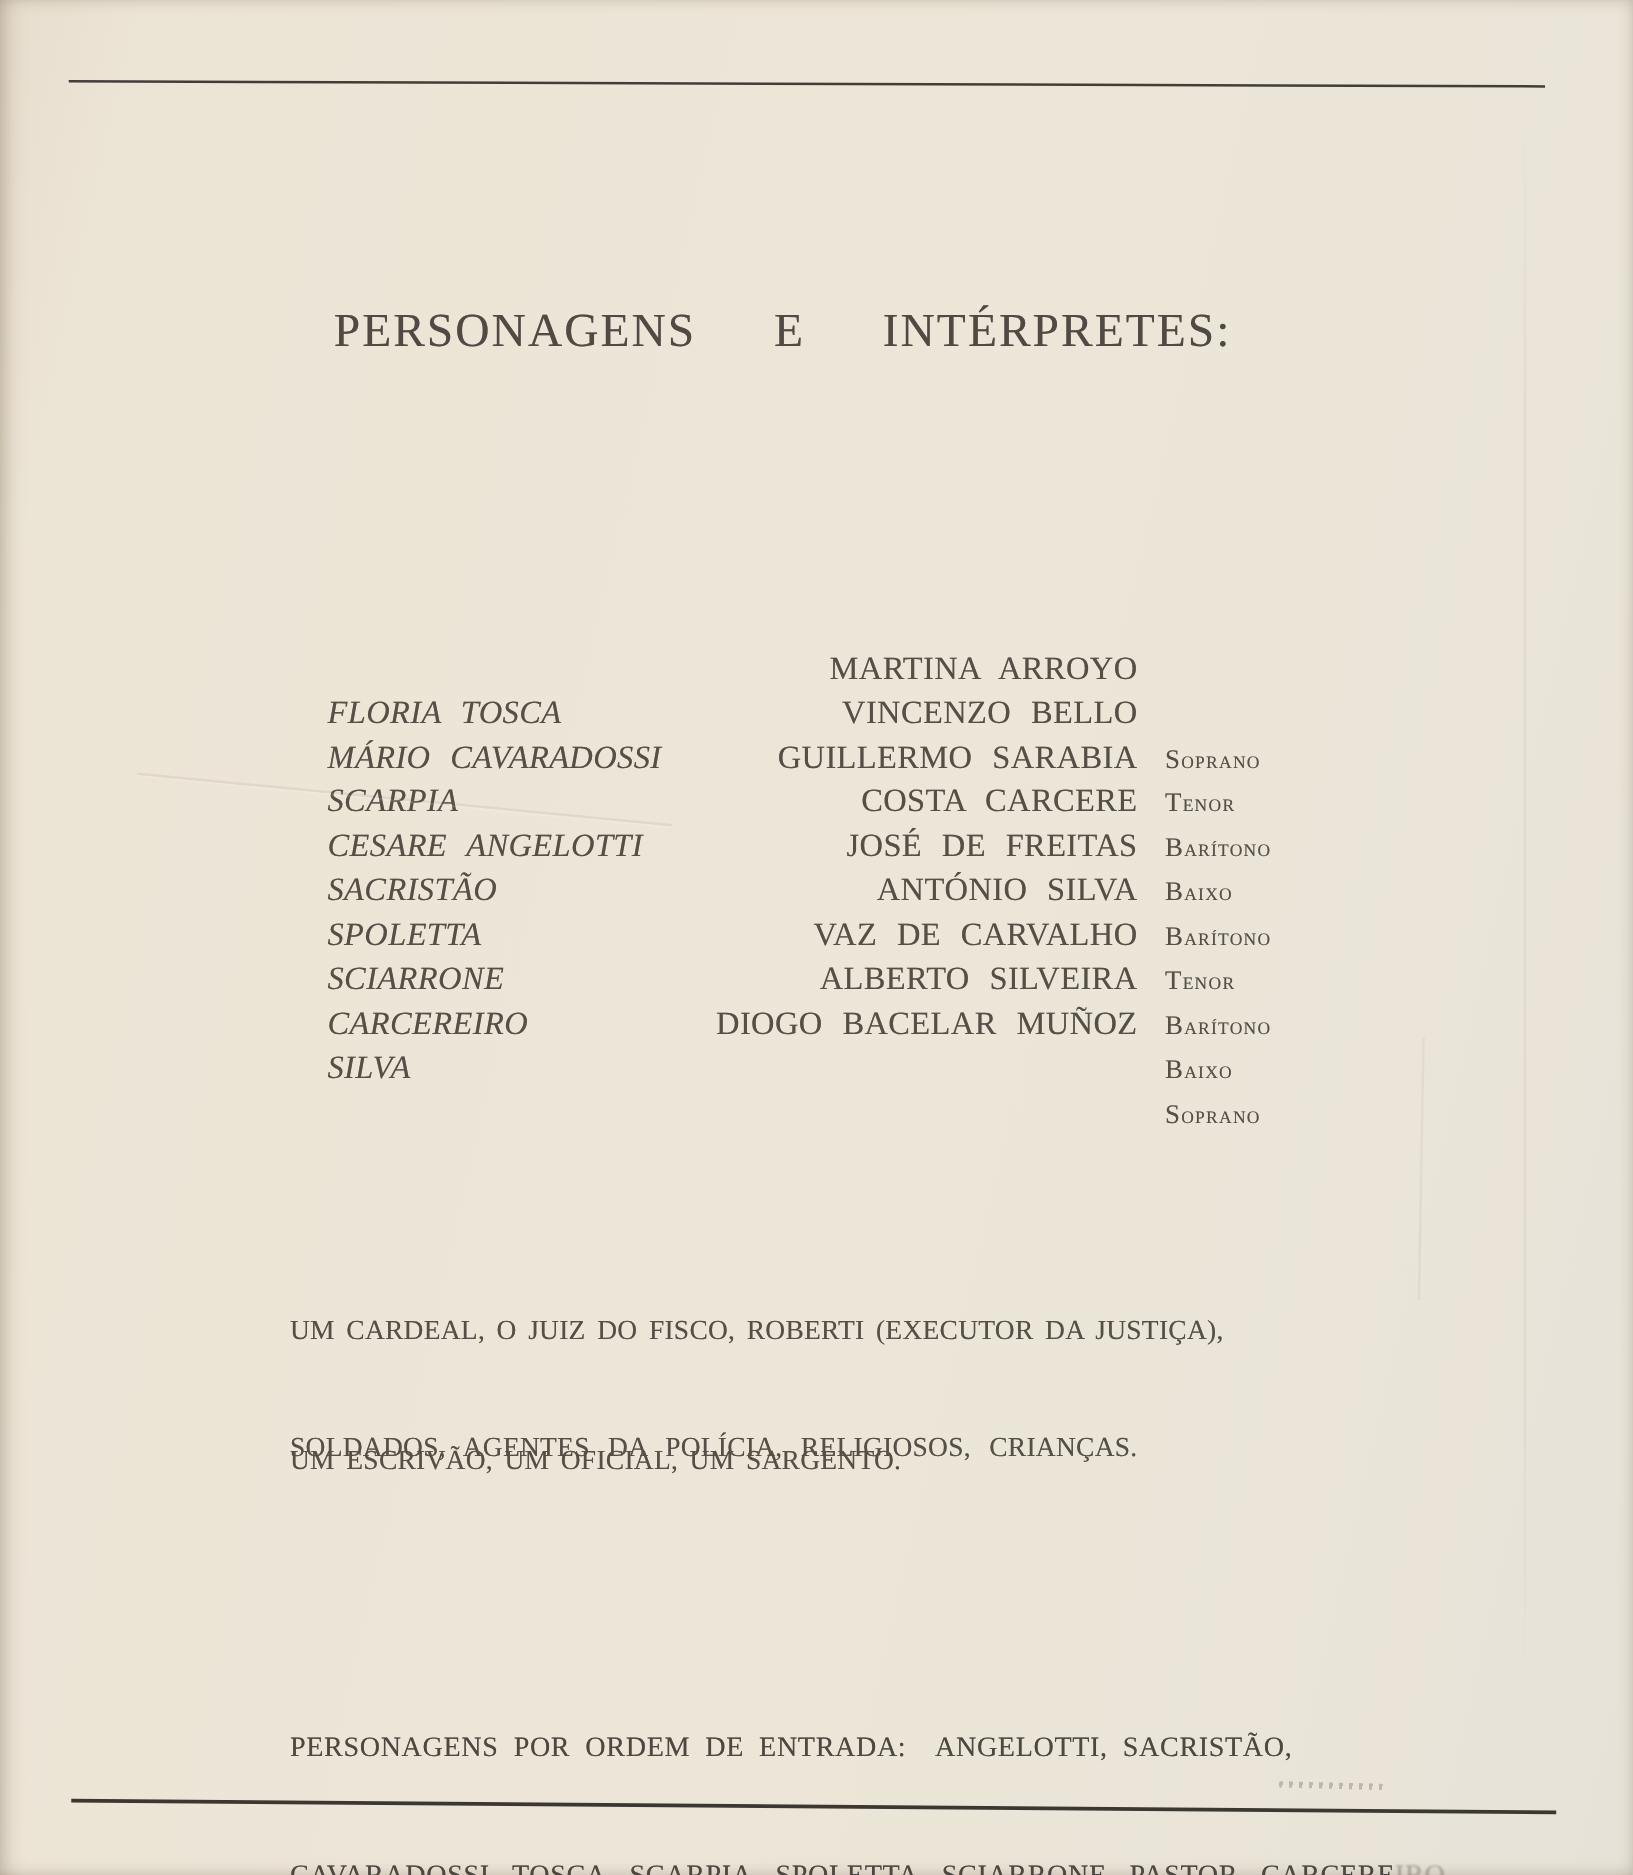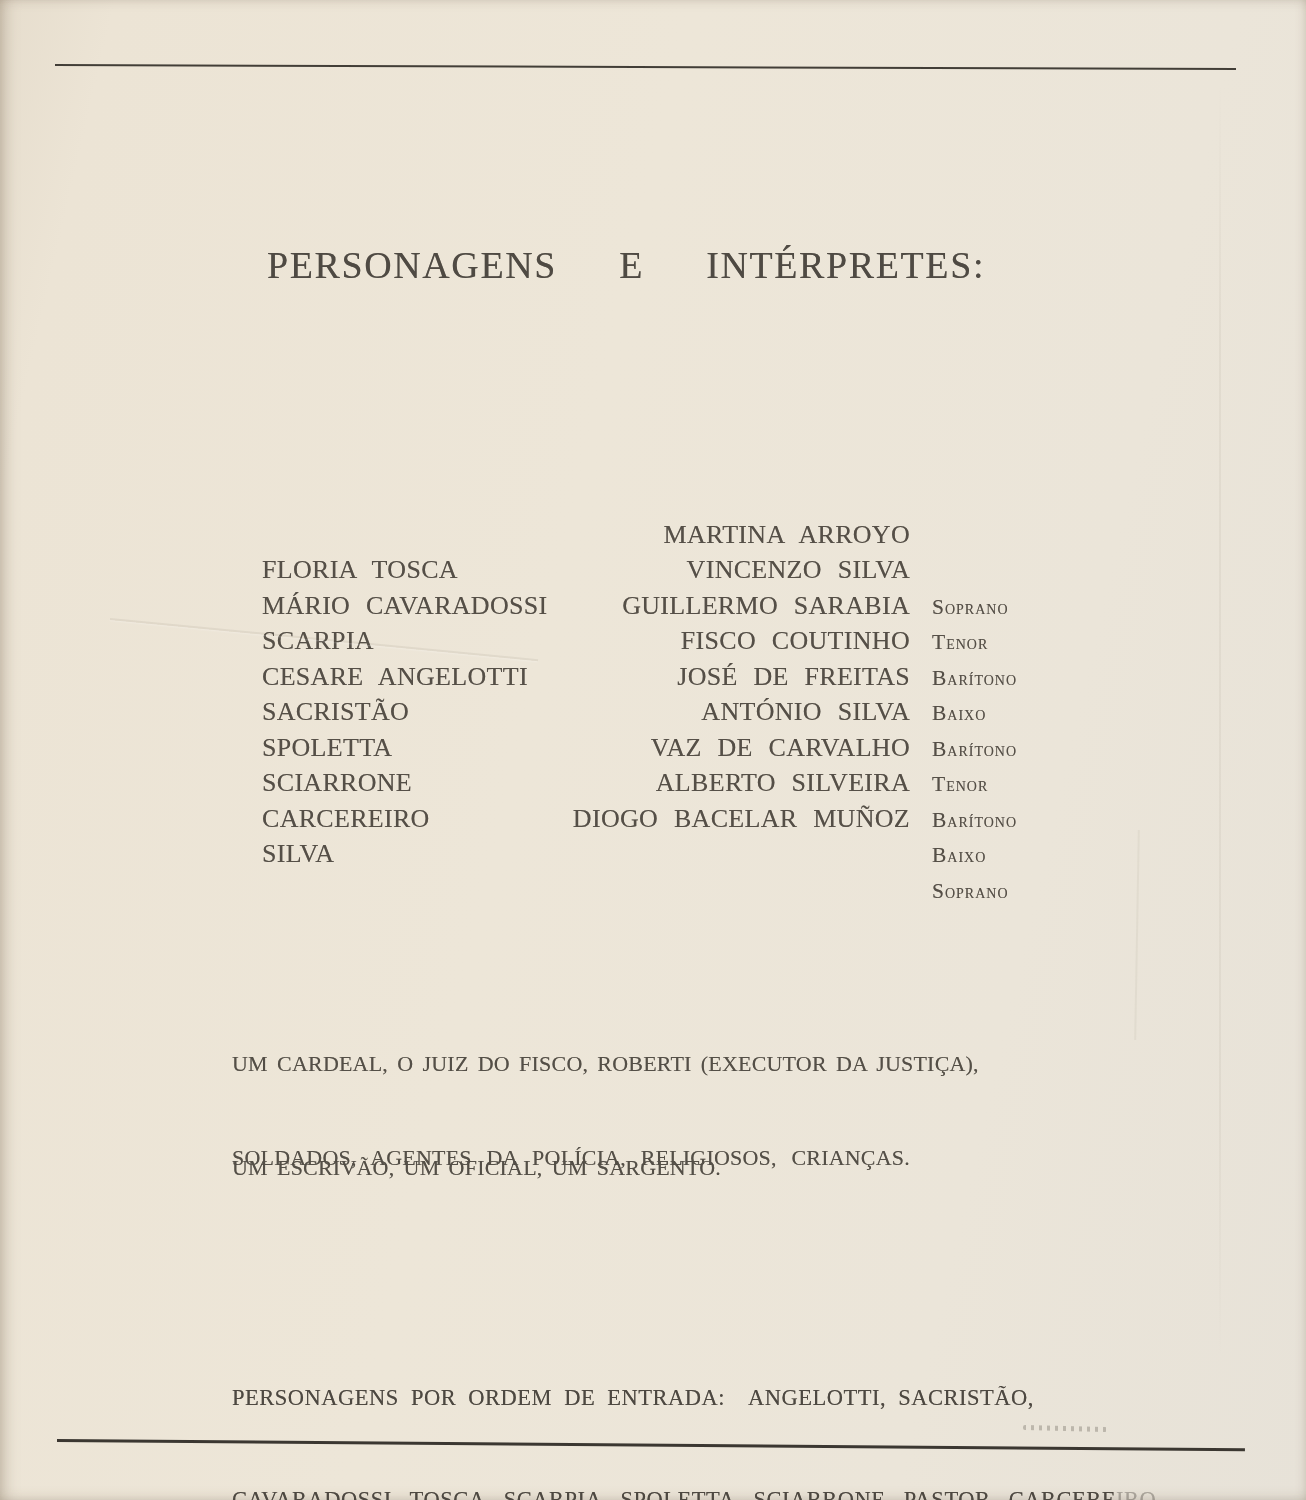--- a/index.html
+++ b/index.html
@@ -34,21 +34,21 @@
     text-shadow:0 0 .5px rgba(79,74,67,.55);
   }
   .cast{
     position:absolute;left:262px;top:481px;width:860px;height:320px;
   }
   .cast-row{
     position:absolute;left:0;width:860px;height:36px;line-height:35.5px;
     font-size:26px;letter-spacing:.3px;word-spacing:9px;white-space:pre;
     text-shadow:0 0 .5px rgba(85,79,71,.5);
   }
-  .cast-row .char{position:absolute;left:0;}
+  .cast-row .char{position:absolute;left:0;font-style:italic;}
   .cast-row .perf{position:absolute;left:0;width:648px;text-align:right;}
   .cast-row .voice{position:absolute;left:670px;letter-spacing:1px;word-spacing:2px;}
   .voice .vi{font-size:21.5px;}
   .voice .vr{font-size:14px;}
   .para{
     position:absolute;left:232px;
     font-size:22px;line-height:34.5px;word-spacing:3.5px;letter-spacing:.2px;
     white-space:pre;color:#544f47;
     text-shadow:0 0 .5px rgba(84,79,71,.5);
   }
@@ -98,33 +98,33 @@
 
   <div class="cast">
 
     <div class="cast-row" style="top:0px">
       <span class="perf">MARTINA ARROYO</span>
       <span class="char">FLORIA TOSCA</span>
       <span class="voice"><span class="vi">S</span><span class="vr">OPRANO</span></span>
     </div>
 
     <div class="cast-row" style="top:35.5px">
-      <span class="perf">VINCENZO SILVA</span>
+      <span class="perf">VINCENZO BELLO</span>
       <span class="char">MÁRIO CAVARADOSSI</span>
       <span class="voice"><span class="vi">T</span><span class="vr">ENOR</span></span>
     </div>
 
     <div class="cast-row" style="top:71px">
       <span class="perf">GUILLERMO SARABIA</span>
       <span class="char">SCARPIA</span>
       <span class="voice"><span class="vi">B</span><span class="vr">ARÍTONO</span></span>
     </div>
 
     <div class="cast-row" style="top:106.5px">
-      <span class="perf">FISCO COUTINHO</span>
+      <span class="perf">COSTA CARCERE</span>
       <span class="char">CESARE ANGELOTTI</span>
       <span class="voice"><span class="vi">B</span><span class="vr">AIXO</span></span>
     </div>
 
     <div class="cast-row" style="top:142px">
       <span class="perf">JOSÉ DE FREITAS</span>
       <span class="char">SACRISTÃO</span>
       <span class="voice"><span class="vi">B</span><span class="vr">ARÍTONO</span></span>
     </div>
 

